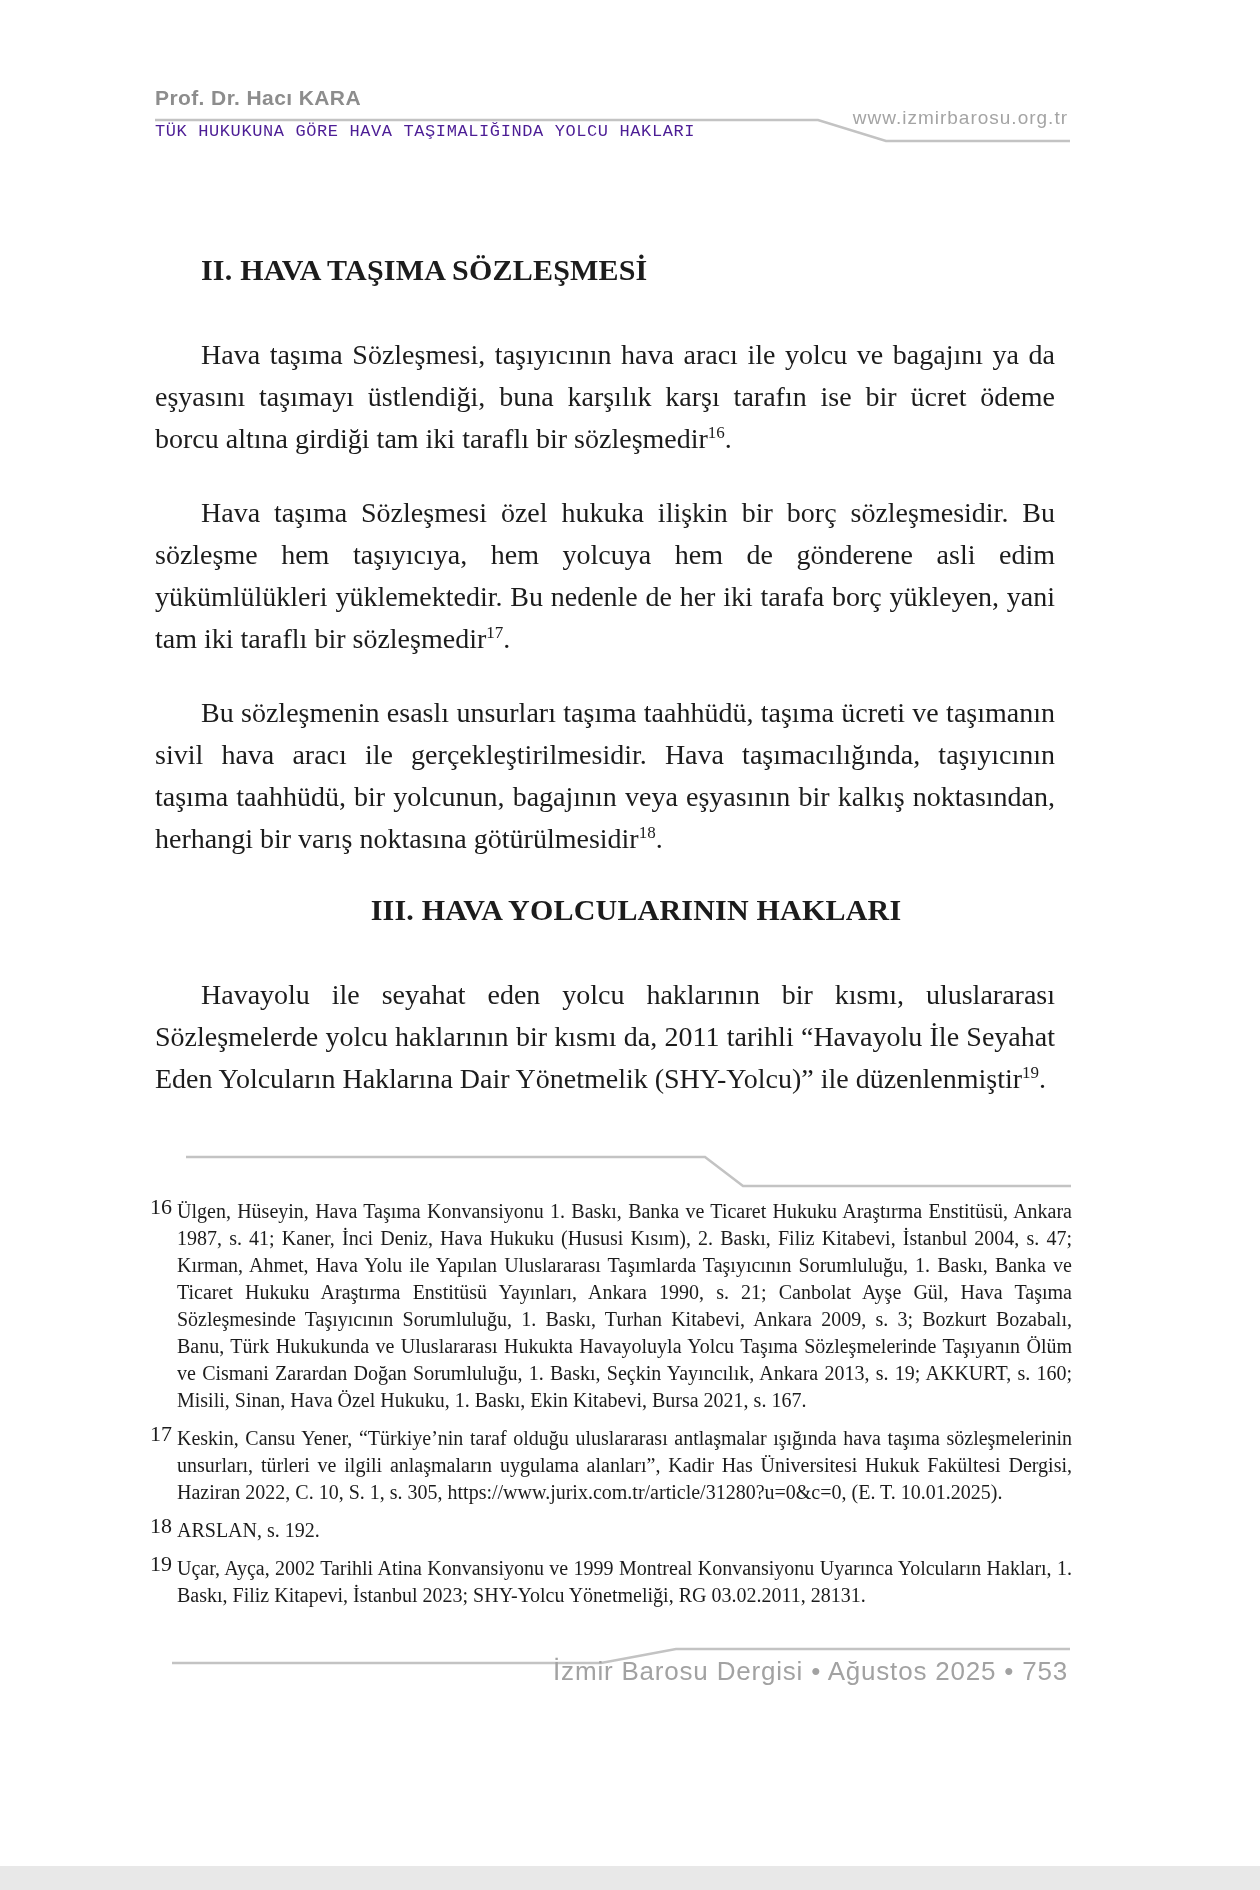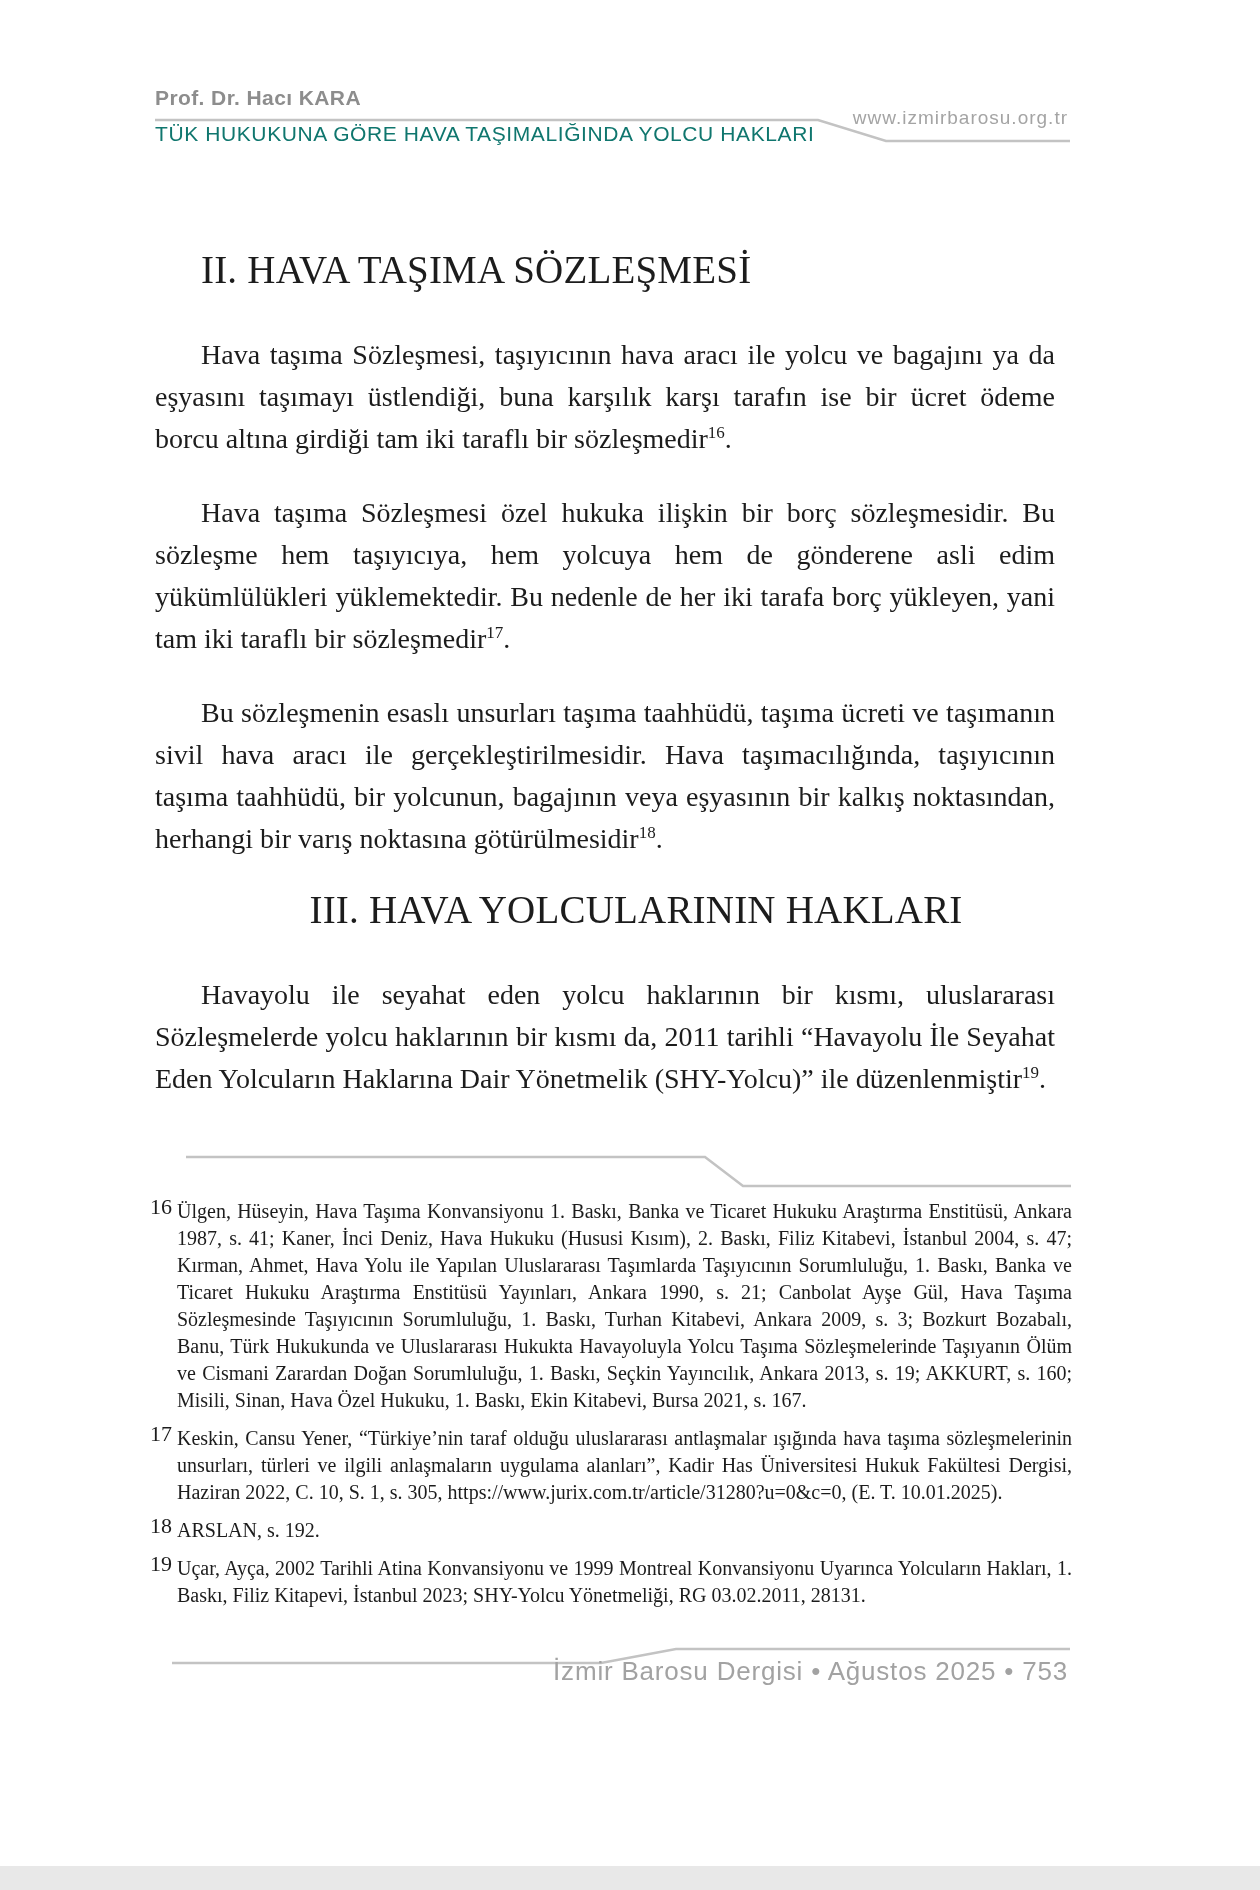--- a/index.html
+++ b/index.html
@@ -16,34 +16,34 @@
   .deco-svg{position:absolute;left:0;top:0;width:1260px;height:1890px;pointer-events:none;}
   .deco-svg polyline{fill:none;stroke:#c3c3c3;stroke-width:2.5;}
   
   .hdr-author{
     position:absolute;left:155px;top:86px;
     font-family:"Liberation Sans", sans-serif;
     font-weight:bold;font-size:21px;letter-spacing:.4px;color:#8d8d8d;
   }
   .hdr-title{
     position:absolute;left:155px;top:122px;
-    font-family:Liberation Sans, sans-serif;
-    font-size:21px;letter-spacing:.6px;color:#0f766e;
+    font-family:Liberation Mono, monospace;
+    font-size:17px;letter-spacing:.6px;color:#4c1d95;
   }
   .hdr-site{
     position:absolute;right:192px;top:107px;
     font-family:"Liberation Sans", sans-serif;
     font-size:19px;letter-spacing:1px;color:#a4a4a4;margin-left:45px;
   }
   
   .main{
     position:absolute;left:155px;top:252px;width:916px;
   }
   .sec-heading{
-    font-size:39px;font-weight:normal;line-height:36px;
+    font-size:30px;font-weight:bold;line-height:36px;
     margin:0 0 46px 0;text-indent:46px;letter-spacing:.2px;
   }
   .sec-heading.second{margin-top:0;text-align:center;}
   .para{
     font-size:28px;line-height:42px;text-align:justify;
     text-indent:46px;margin:0 16px 32px 0;
   }
   .ref{font-size:17px;line-height:0;vertical-align:super;letter-spacing:0;}
   
   .footnotes{

